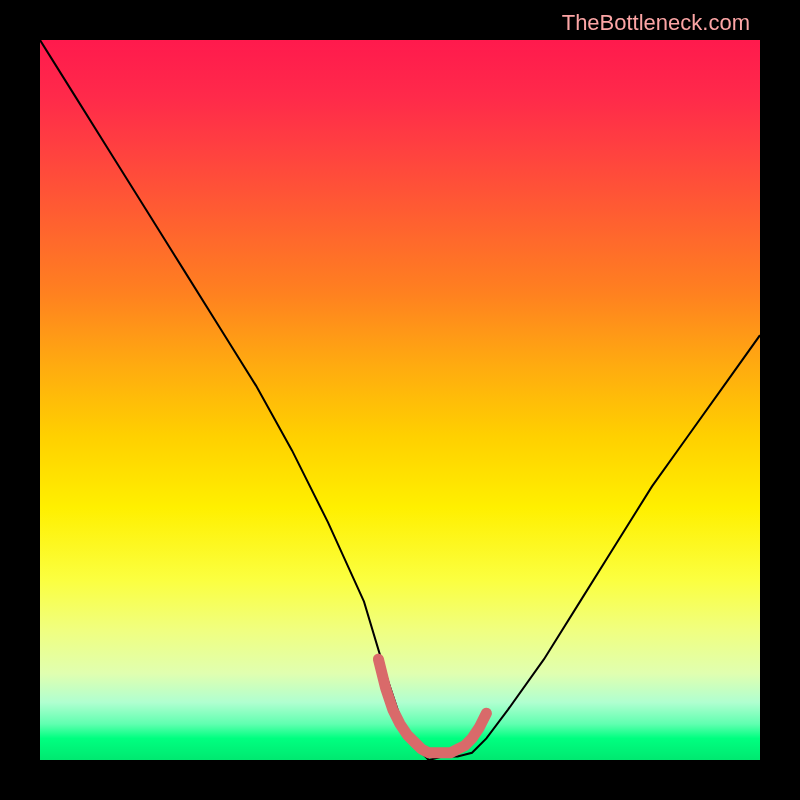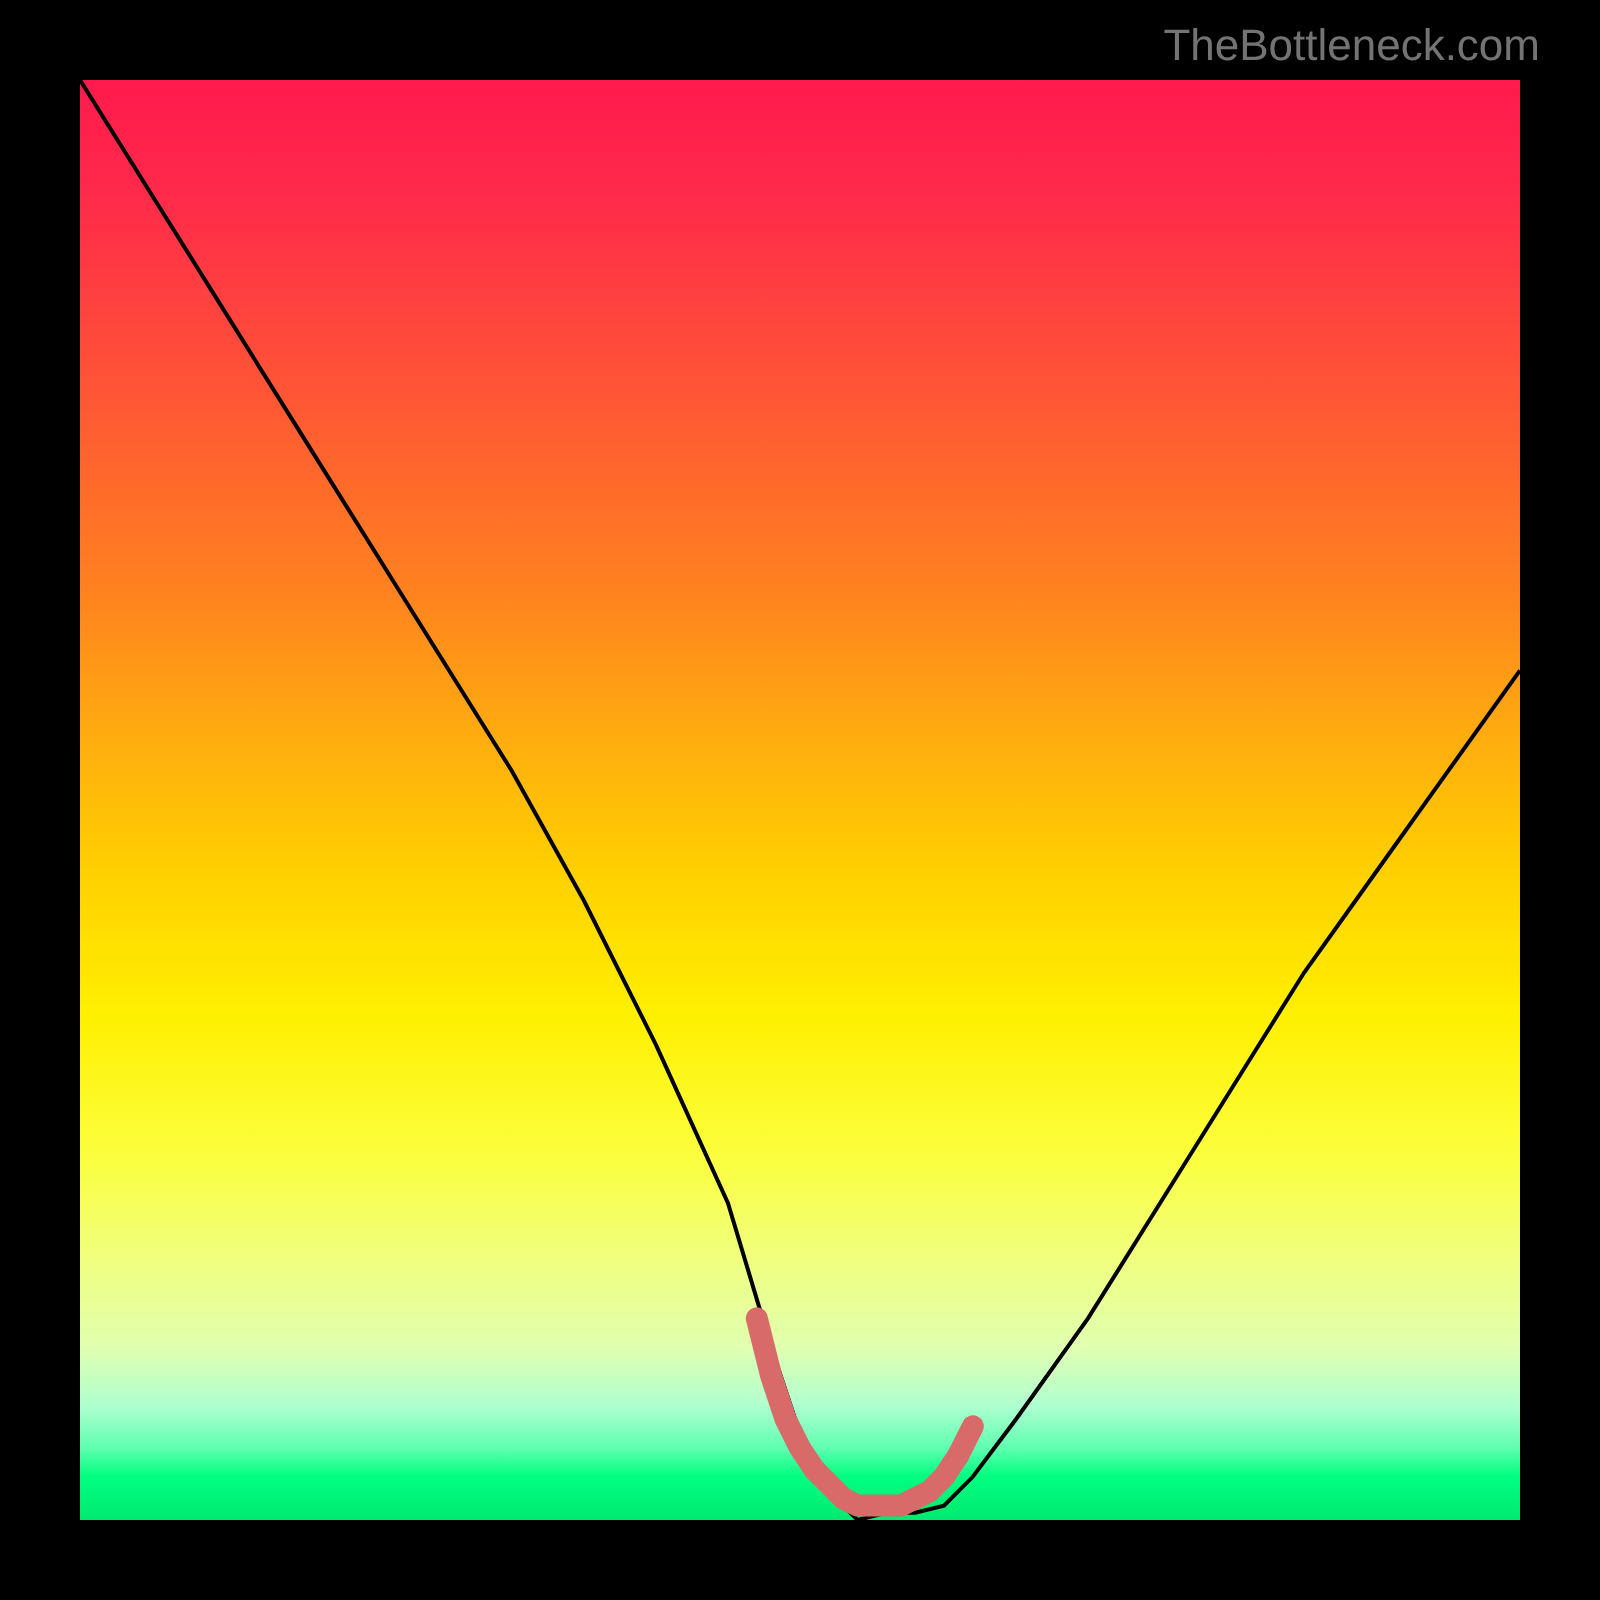--- a/index.html
+++ b/index.html
@@ -37,22 +37,22 @@
       #e0ffb0 88%,
       #b0ffd0 92%,
       #60ffb0 95%,
       #00ff80 97%,
       #00e870 100%
     );
   }
   .watermark {
     position: absolute;
     top: 10px;
-    right: 30px;
-    color: #737373;
+    right: 50px;
+    color: #fca5a5;
     font-size: 22px;
     font-weight: 500;
     z-index: 10;
   }
   svg.curve {
     position: absolute;
     left: 0;
     top: 0;
     width: 720px;
     height: 720px;

